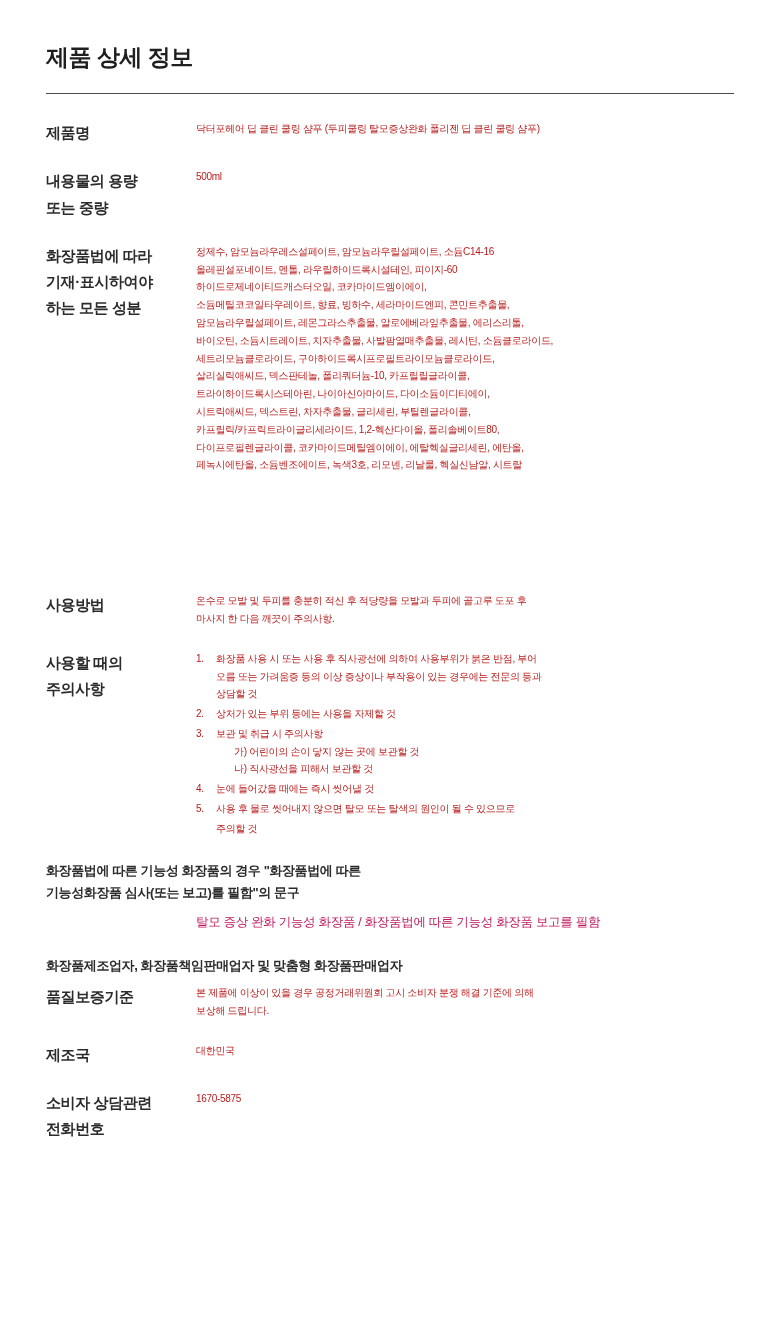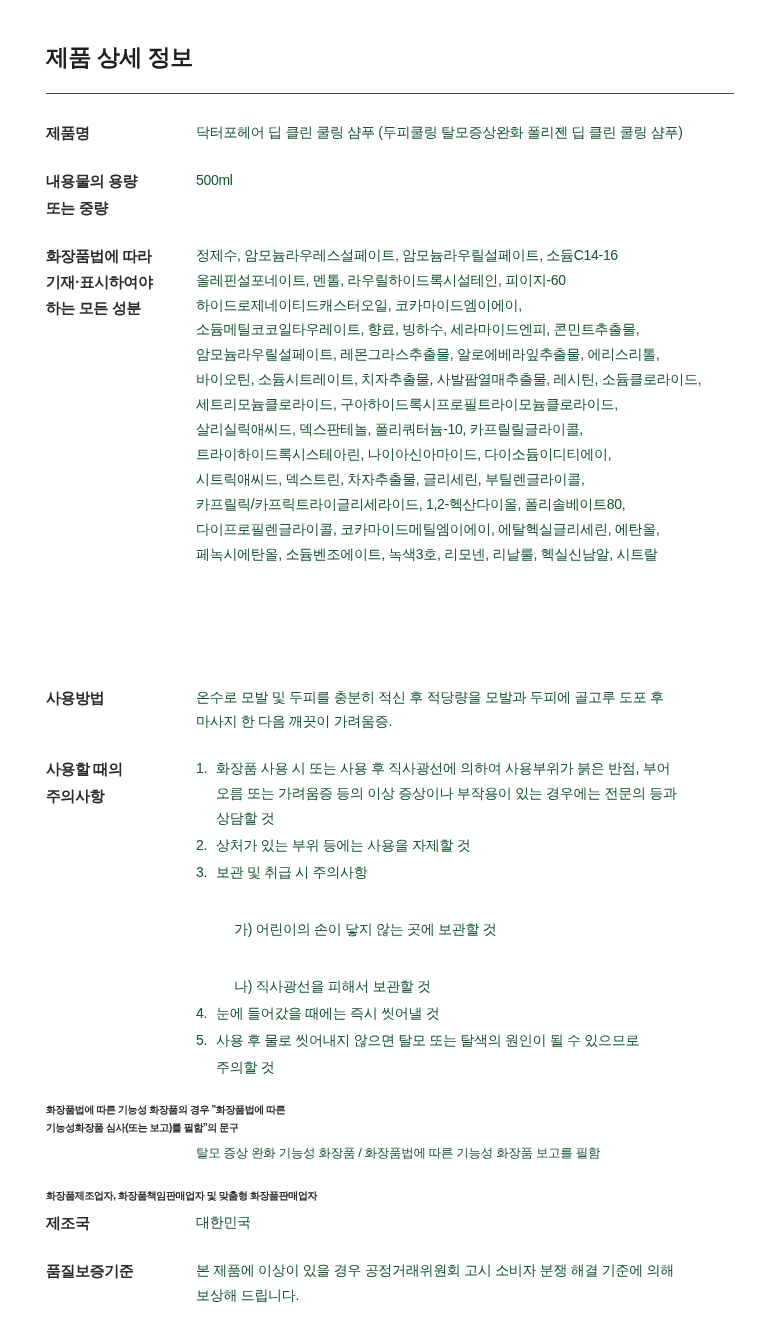--- a/index.html
+++ b/index.html
@@ -45,46 +45,46 @@
   }
   td.label {
     width: 150px;
     font-size: 15px;
     font-weight: bold;
     color: #2b2b2b;
     letter-spacing: -0.4px;
     line-height: 1.75;
   }
   td.value {
-    font-size: 14px;
-    color: #14532d;
+    font-size: 10px;
+    color: #b91c1c;
     letter-spacing: -0.3px;
     line-height: 1.78;
   }
   .ingredients {
     line-height: 1.85;
   }
   .ing-line {
     display: block;
   }
   .spacer-row td {
     padding: 0;
     height: 74px;
   }
   .full-label {
-    font-size: 10px;
+    font-size: 13px;
     font-weight: bold;
     color: #2b2b2b;
     letter-spacing: -0.4px;
     line-height: 1.75;
     padding-bottom: 6px;
   }
   .full-value {
     font-size: 12.5px;
-    color: #14532d;
+    color: #be185d;
     letter-spacing: -0.3px;
     line-height: 1.78;
     padding-left: 150px;
     padding-bottom: 22px;
   }
   ol.caution {
     margin: 0;
     padding: 0;
     list-style: none;
   }
@@ -99,21 +99,20 @@
     left: 0;
     top: 0;
   }
   .sub-list {
     list-style: none;
     margin: 0;
     padding: 0 0 0 18px;
   }
   .sub-list li {
     line-height: 1.78;
-    margin-top: 32px;
   }
   .tail-note {
     padding-left: 20px;
     line-height: 1.78;
   }
 </style>
 </head>
 <body>
 
 <div class="page">
@@ -162,21 +161,21 @@
 
       <tr class="spacer-row">
         <td></td>
         <td></td>
       </tr>
 
       <tr>
         <td class="label">사용방법</td>
         <td class="value">
           <span class="ing-line">온수로 모발 및 두피를 충분히 적신 후 적당량을 모발과 두피에 골고루 도포 후</span>
-          <span class="ing-line">마사지 한 다음 깨끗이 가려움증.</span>
+          <span class="ing-line">마사지 한 다음 깨끗이 주의사항.</span>
         </td>
       </tr>
 
       <tr>
         <td class="label">
           <span class="ing-line">사용할 때의</span>
           <span class="ing-line">주의사항</span>
         </td>
         <td class="value">
           <ol class="caution">
@@ -217,31 +216,31 @@
     <span class="ing-line">화장품법에 따른 기능성 화장품의 경우 "화장품법에 따른</span>
     <span class="ing-line">기능성화장품 심사(또는 보고)를 필함"의 문구</span>
   </div>
   <div class="full-value">탈모 증상 완화 기능성 화장품 / 화장품법에 따른 기능성 화장품 보고를 필함</div>
 
   <div class="full-label">화장품제조업자, 화장품책임판매업자 및 맞춤형 화장품판매업자</div>
 
   <table class="spec">
     <tbody>
       <tr>
-        <td class="label">제조국</td>
-        <td class="value">대한민국</td>
-      </tr>
-      <tr>
         <td class="label">품질보증기준</td>
         <td class="value">
           <span class="ing-line">본 제품에 이상이 있을 경우 공정거래위원회 고시 소비자 분쟁 해결 기준에 의해</span>
           <span class="ing-line">보상해 드립니다.</span>
         </td>
       </tr>
       <tr>
+        <td class="label">제조국</td>
+        <td class="value">대한민국</td>
+      </tr>
+      <tr>
         <td class="label">
           <span class="ing-line">소비자  상담관련</span>
           <span class="ing-line">전화번호</span>
         </td>
         <td class="value">1670-5875</td>
       </tr>
     </tbody>
   </table>
 
 </div>

